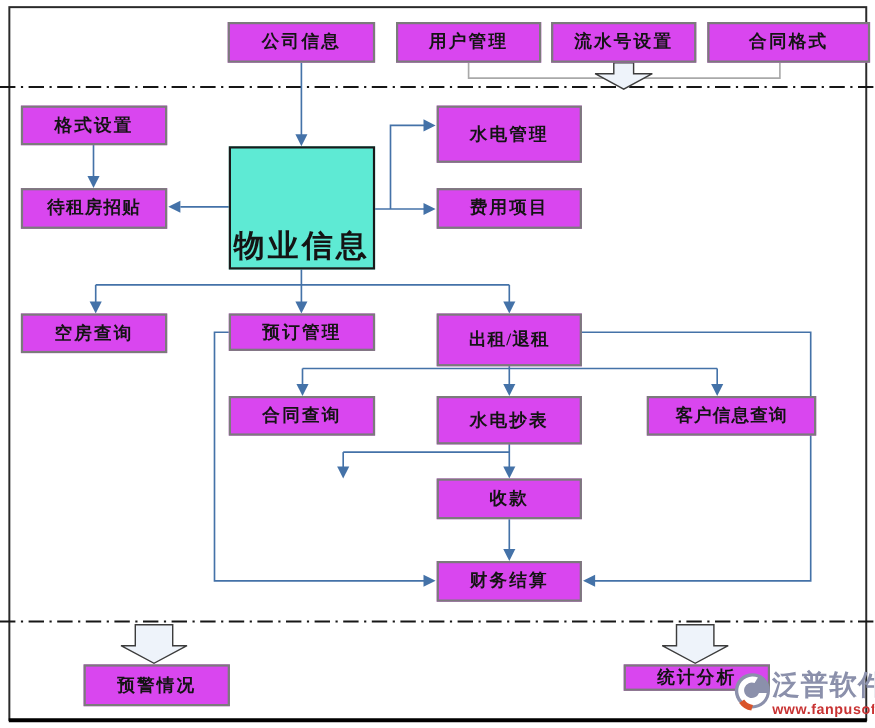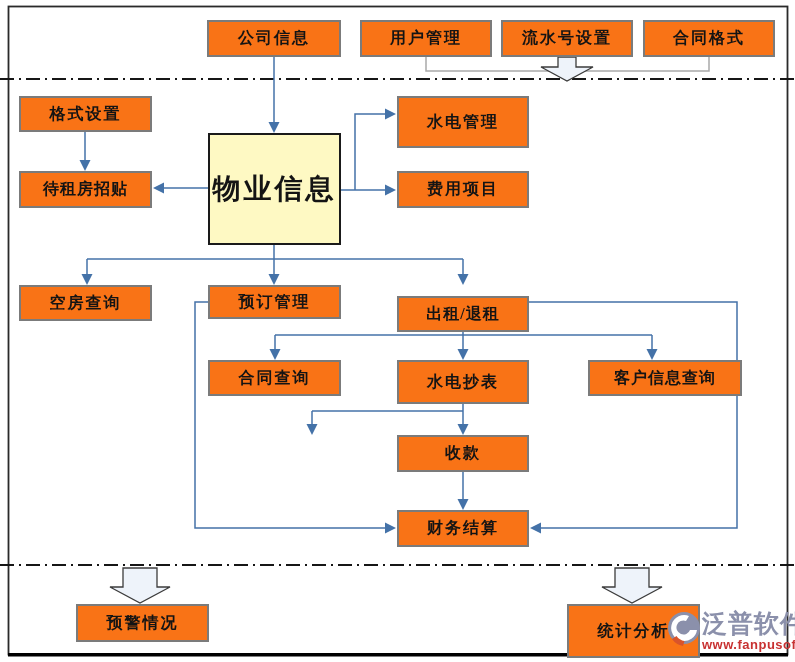--- a/index.html
+++ b/index.html
@@ -3,27 +3,27 @@
 <meta charset="utf-8">
 <style>
   html,body{margin:0;padding:0;background:#ffffff;}
   .canvas{
     position:relative;width:795px;height:662px;background:#ffffff;overflow:hidden;
     font-family:"Liberation Serif","DejaVu Serif",serif;
   }
   svg.layer{position:absolute;left:0;top:0;z-index:1;}
   .node{
     position:absolute;z-index:10;box-sizing:border-box;
-    background:#f97316;border:2px solid #7b7b7b;
+    background:#d946ef;border:2px solid #7b7b7b;
     display:flex;align-items:center;justify-content:center;
     font-size:16px;font-weight:bold;color:#141414;letter-spacing:2px;
   }
   .node.highlight{
-    background:#fef9c3;border:2px solid #1a1a1a;
-    font-size:28px;letter-spacing:3px;
+    background:#5eead4;border:2px solid #1a1a1a;
+    font-size:28px;letter-spacing:3px;align-items:flex-end;
   }
   .watermark{
     position:absolute;z-index:30;display:flex;align-items:flex-start;
     font-family:"Liberation Sans","DejaVu Sans",sans-serif;
   }
   .wm-text{display:flex;flex-direction:column;align-items:flex-start;line-height:1;}
   .wm-brand{font-size:25px;font-weight:bold;color:#8b90ab;letter-spacing:1px;}
   .wm-url{font-size:13px;font-weight:bold;color:#c83232;margin-top:2px;letter-spacing:0.5px;}
 </style>
 </head>
@@ -93,21 +93,21 @@
     </div>
 
   <div class="node" style="left:360px;top:20px;width:132px;height:37px">
     <span>用户管理</span>
     </div>
 
   <div class="node" style="left:501px;top:20px;width:132px;height:37px">
     <span>流水号设置</span>
     </div>
 
-  <div class="node" style="left:643px;top:20px;width:132px;height:37px">
+  <div class="node" style="left:643px;top:20px;width:148px;height:37px">
     <span>合同格式</span>
     </div>
 
   <div class="node" style="left:19px;top:96px;width:133px;height:36px">
     <span>格式设置</span>
     </div>
 
   <div class="node" style="left:397px;top:96px;width:132px;height:52px">
     <span>水电管理</span>
     </div>
@@ -125,21 +125,21 @@
     </div>
 
   <div class="node" style="left:19px;top:285px;width:133px;height:36px">
     <span>空房查询</span>
     </div>
 
   <div class="node" style="left:208px;top:285px;width:133px;height:34px">
     <span>预订管理</span>
     </div>
 
-  <div class="node" style="left:397px;top:296px;width:132px;height:36px;letter-spacing:1px">
+  <div class="node" style="left:397px;top:285px;width:132px;height:48px;letter-spacing:1px">
     <span>出租/退租</span>
     </div>
 
   <div class="node" style="left:208px;top:360px;width:133px;height:36px">
     <span>合同查询</span>
     </div>
 
   <div class="node" style="left:397px;top:360px;width:132px;height:44px">
     <span>水电抄表</span>
     </div>
@@ -154,21 +154,21 @@
     </div>
 
   <div class="node" style="left:397px;top:435px;width:132px;height:37px">
     <span>收款</span>
     </div>
 
   <div class="node" style="left:76px;top:604px;width:133px;height:38px">
     <span>预警情况</span>
     </div>
 
-  <div class="node" style="left:567px;top:604px;width:133px;height:54px">
+  <div class="node" style="left:567px;top:604px;width:133px;height:24px">
     <span>统计分析</span>
     </div>
 
   <div class="watermark" style="left:666px;top:611px">
     <svg width="36" height="38" viewBox="0 0 36 38">
       <circle cx="18" cy="17" r="16" fill="#8b90ab"></circle>
       <path d="M23 5 a13 13 0 1 0 8 14 l-7 0 a7 7 0 1 1 -4 -9 z" fill="#ffffff"></path>
       <path d="M6 28 a17 17 0 0 0 11 7 l1.5 -5 a12 12 0 0 1 -8 -5 z" fill="#d9542b"></path>
     </svg>
     <div class="wm-text">

